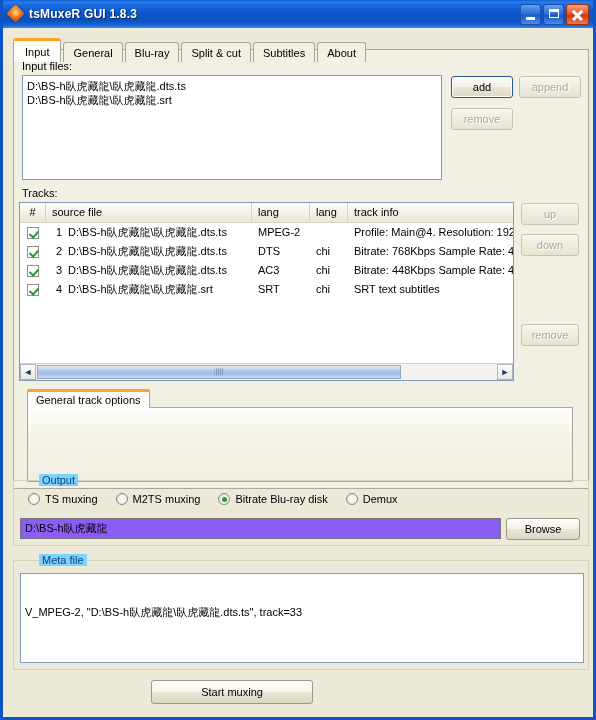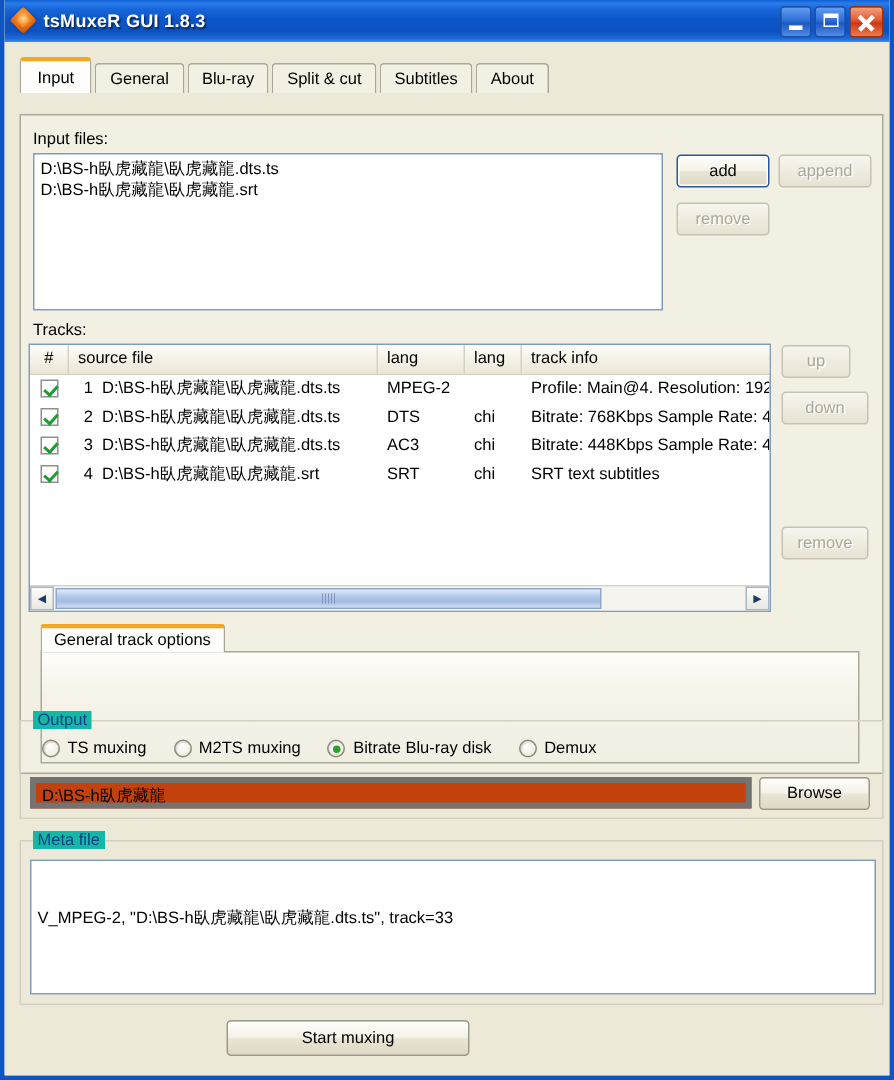--- a/index.html
+++ b/index.html
@@ -148,21 +148,21 @@
     margin-right: 2px;
     position: relative;
     z-index: 6;
     border-color: #aca899;
     border-top-color: #f5a623;
   }
 
   
   .tabpage {
     position: absolute;
-    left: 10px; top: 48px;
+    left: 10px; top: 21px;
     width: 576px; height: 440px;
     background: #f2efe3;
     border: 1px solid #aca899;
     box-sizing: border-box;
   }
 
   .lbl {
     font-size: 11px;
     color: #000;
   }
@@ -328,22 +328,22 @@
   }
 
   
   .group {
     position: absolute;
     border: 1px solid #d4d0c0;
     box-sizing: border-box;
   }
   .group > .group-title {
     position: absolute;
-    left: 8px; top: -7px;
-    background: #14b8a6;
+    left: 25px; top: -7px;
+    background: #7dd3fc;
     padding: 0 3px;
     font-size: 11px;
     color: #0b3f86;
     white-space: nowrap;
   }
 
   
   .radio-row { display: flex; align-items: center; gap: 0; }
   .radio {
     display: inline-flex;
@@ -378,22 +378,22 @@
     border: 1px solid #7f9db9;
     box-sizing: border-box;
     overflow: hidden;
     font-size: 11px;
     line-height: 14px;
     padding: 3px 4px;
     white-space: pre;
     color: #000;
   }
   .textinput {
-    background: #c2410c;
-    border: 4px solid #737373;
+    background: #8b5cf6;
+    border: 1px solid #737373;
     box-sizing: border-box;
     font-size: 11px;
     line-height: 19px;
     padding: 0 4px;
     white-space: nowrap;
     overflow: hidden;
     color: #000;
   }
 </style>
 </head>
@@ -498,21 +498,21 @@
             <div class="sb-thumb">
                 <span class="grip"></span>
               </div>
           </div>
           <div class="sb-btn">
             <span class="arw">►</span>
           </div>
         </div>
       </div>
 
-      <div class="btn disabled" style="position:absolute;left:507px;top:153px;width:46px;height:22px;line-height:20px;">up</div>
+      <div class="btn disabled" style="position:absolute;left:507px;top:153px;width:58px;height:22px;line-height:20px;">up</div>
       <div class="btn disabled" style="position:absolute;left:507px;top:184px;width:58px;height:22px;line-height:20px;">down</div>
       <div class="btn disabled" style="position:absolute;left:507px;top:274px;width:58px;height:22px;line-height:20px;">remove</div>
 
       <div style="position:absolute;left:5px;top:339px;width:562px;height:93px;">
         <div class="inner-tabstrip">
           <div class="inner-tab">General track options</div>
         </div>
         <div class="inner-panel"></div>
       </div>
 

